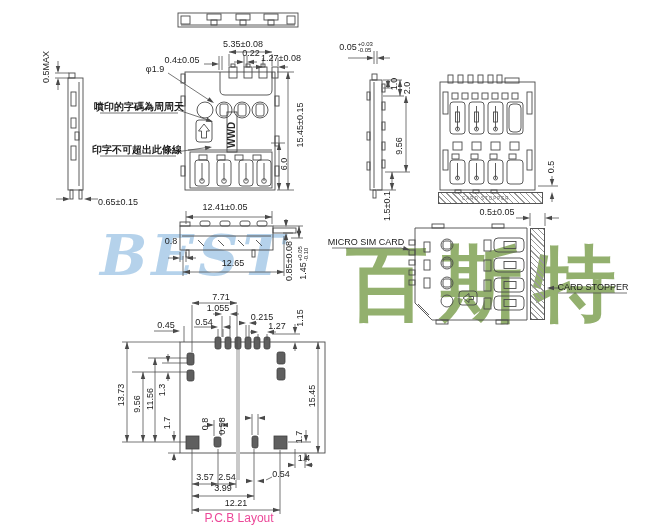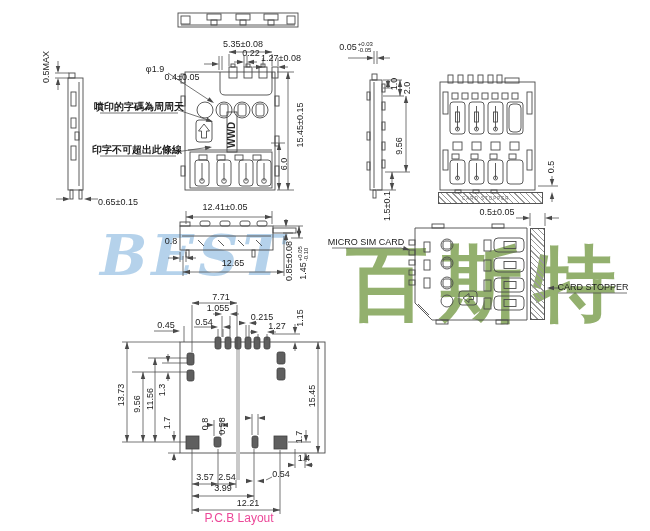--- a/index.html
+++ b/index.html
@@ -478,21 +478,21 @@
         <polygon points="254,496 247.0,498.2 247.0,493.8" fill="#4a4a4a" stroke="none"></polygon>
         <polygon points="192,510 199.0,507.8 199.0,512.2" fill="#4a4a4a" stroke="none"></polygon>
         <polygon points="280,510 273.0,512.2 273.0,507.8" fill="#4a4a4a" stroke="none"></polygon>
       </g>
   </svg>
 
   <div class="lab rot" style="left:46px;top:67px">0.5MAX</div>
   <div class="lab" style="left:118px;top:202px">0.65±0.15</div>
 
   <div class="lab" style="left:243px;top:44px">5.35±0.08</div>
-  <div class="lab" style="left:182px;top:77px">0.4±0.05</div>
+  <div class="lab" style="left:182px;top:60px">0.4±0.05</div>
   <div class="lab" style="left:251px;top:53px">0.22</div>
   <div class="lab" style="left:281px;top:58px">1.27±0.08</div>
   <div class="lab" style="left:155px;top:69px">φ1.9</div>
   <div class="lab note" style="left:139px;top:107px">噴印的字碼為周周天</div>
   <div class="lab note" style="left:137px;top:150px">印字不可超出此條線</div>
   <div class="lab rot" style="left:300px;top:125px">15.45±0.15</div>
   <div class="lab rot" style="left:284px;top:164px">6.0</div>
 
   <div class="lab" style="left:225px;top:207px">12.41±0.05</div>
   <div class="lab" style="left:171px;top:241px">0.8</div>
@@ -537,16 +537,16 @@
   <div class="lab rot" style="left:167px;top:423px">1.7</div>
   <div class="lab rot" style="left:205px;top:424px">0.8</div>
   <div class="lab rot" style="left:222px;top:426px">0.58</div>
   <div class="lab rot" style="left:312px;top:396px">15.45</div>
   <div class="lab rot" style="left:299px;top:437px">1.7</div>
   <div class="lab" style="left:304px;top:458px">1.4</div>
   <div class="lab" style="left:205px;top:477px">3.57</div>
   <div class="lab" style="left:227px;top:477px">2.54</div>
   <div class="lab" style="left:281px;top:474px">0.54</div>
   <div class="lab" style="left:223px;top:488px">3.99</div>
-  <div class="lab" style="left:248px;top:503px">12.21</div>
+  <div class="lab" style="left:236px;top:503px">12.21</div>
   <div class="lab cap" style="left:239px;top:518px">P.C.B Layout</div>
 
 </div>
 
 </body></html>

